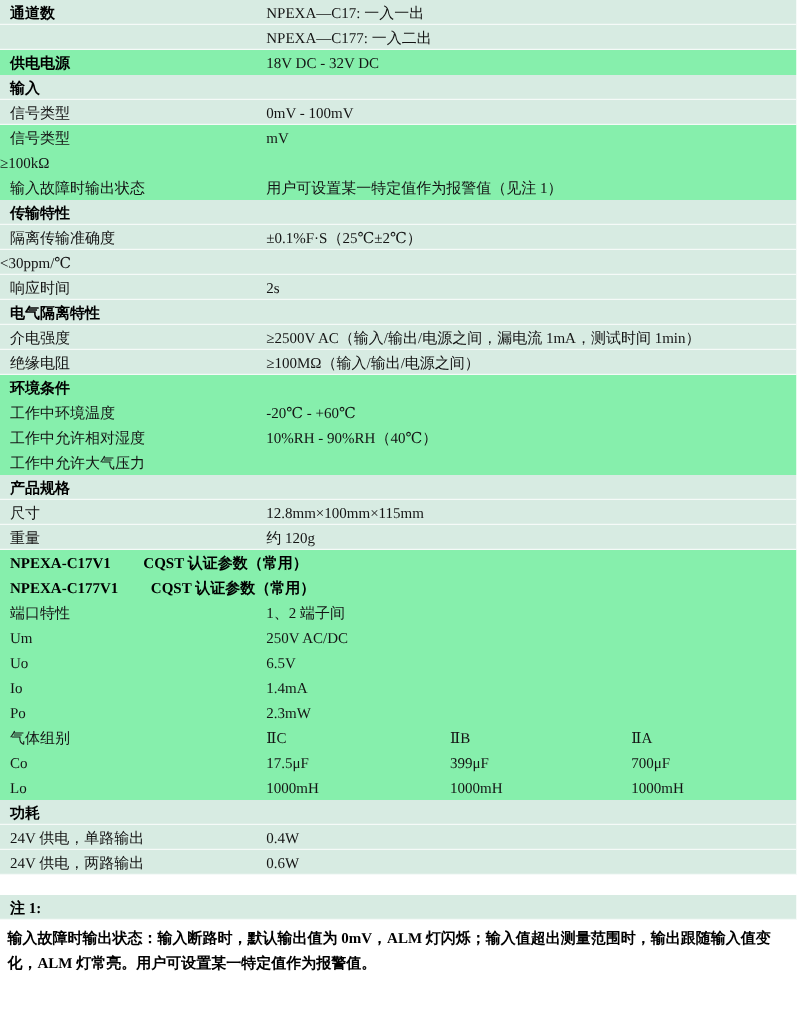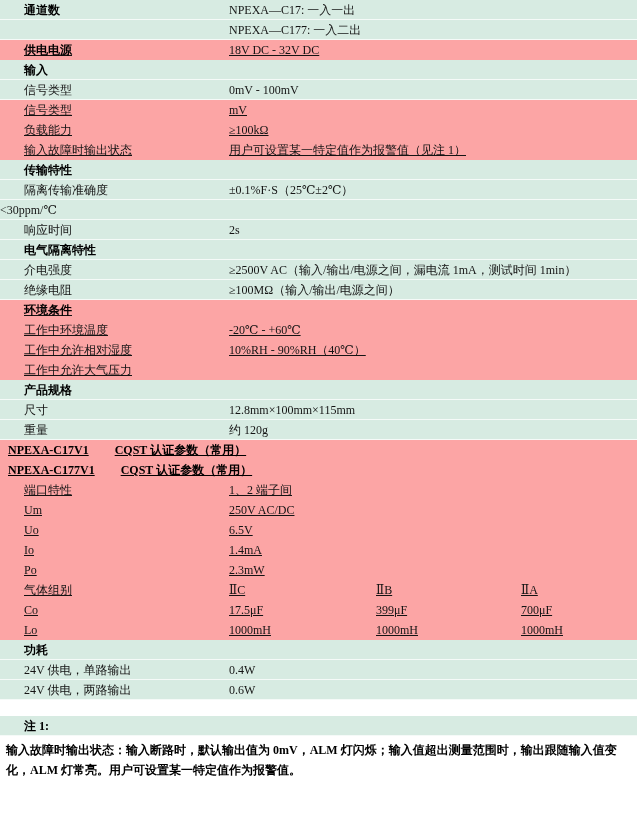--- a/index.html
+++ b/index.html
@@ -8,22 +8,22 @@
     font-family:"Liberation Serif","DejaVu Serif",serif;
     font-size:12px;color:#141414;
   }
   .page{width:643px;height:823px;position:relative;}
   .spec-table{width:637px;}
   .row{
     display:flex;align-items:center;height:20px;box-sizing:border-box;
     line-height:20px;white-space:nowrap;
   }
   .bg-green{background:#d7ebe2;box-shadow:inset 0 -1px 0 rgba(255,255,255,0.75);}
-  .bg-white{background:#fca5a5;text-decoration:underline;}
-  .lab{flex:0 0 213px;padding-left:8px;box-sizing:border-box;overflow:hidden;margin-left:16px;}
+  .bg-white{background:#86efac;}
+  .lab{flex:0 0 213px;padding-left:8px;box-sizing:border-box;overflow:hidden;}
   .lab.bold{font-weight:bold;color:#000;}
   .val{flex:1;overflow:hidden;}
   .v3a{flex:0 0 147px;overflow:hidden;}
   .v3b{flex:0 0 145px;overflow:hidden;}
   .v3c{flex:1;overflow:hidden;}
   .kind-section .lab{flex:1;font-weight:bold;color:#000;}
   .kind-note-header .lab{flex:1;font-weight:bold;color:#000;}
   .kind-model{font-weight:bold;color:#000;}
   .model-lab{padding-left:8px;}
   .model-val{margin-left:26px;}
@@ -55,21 +55,20 @@
       </div>
       <div class="row kind-row bg-green">
         <span class="lab">信号类型</span>
         <span class="val">0mV - 100mV</span>
       </div>
       <div class="row kind-row bg-white">
         <span class="lab">信号类型</span>
         <span class="val">mV</span>
       </div>
       <div class="row kind-row bg-white">
-        <span class="lab">负载能力</span>
         <span class="val">≥100kΩ</span>
       </div>
       <div class="row kind-row bg-white">
         <span class="lab">输入故障时输出状态</span>
         <span class="val">用户可设置某一特定值作为报警值（见注 1）</span>
       </div>
       <div class="row kind-section bg-green">
         <span class="lab">传输特性</span>
       </div>
       <div class="row kind-row bg-green">

